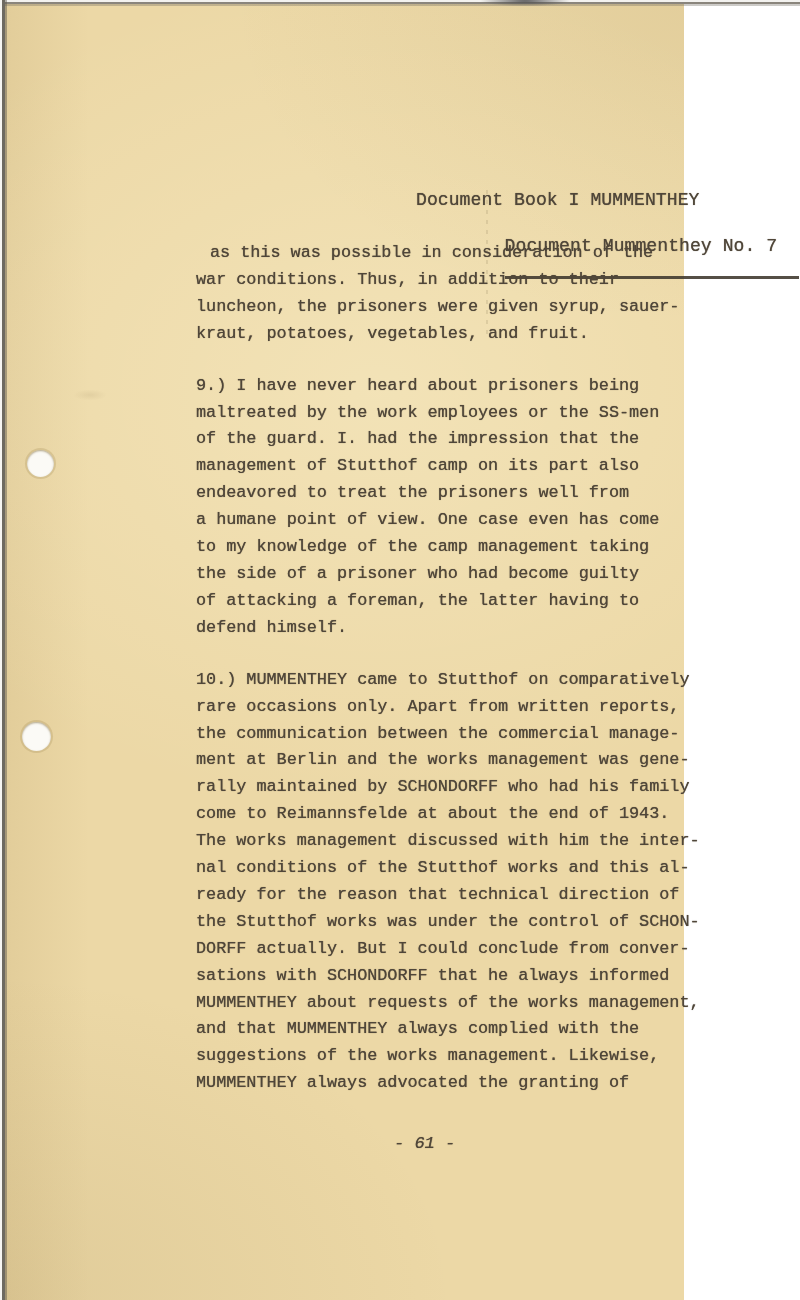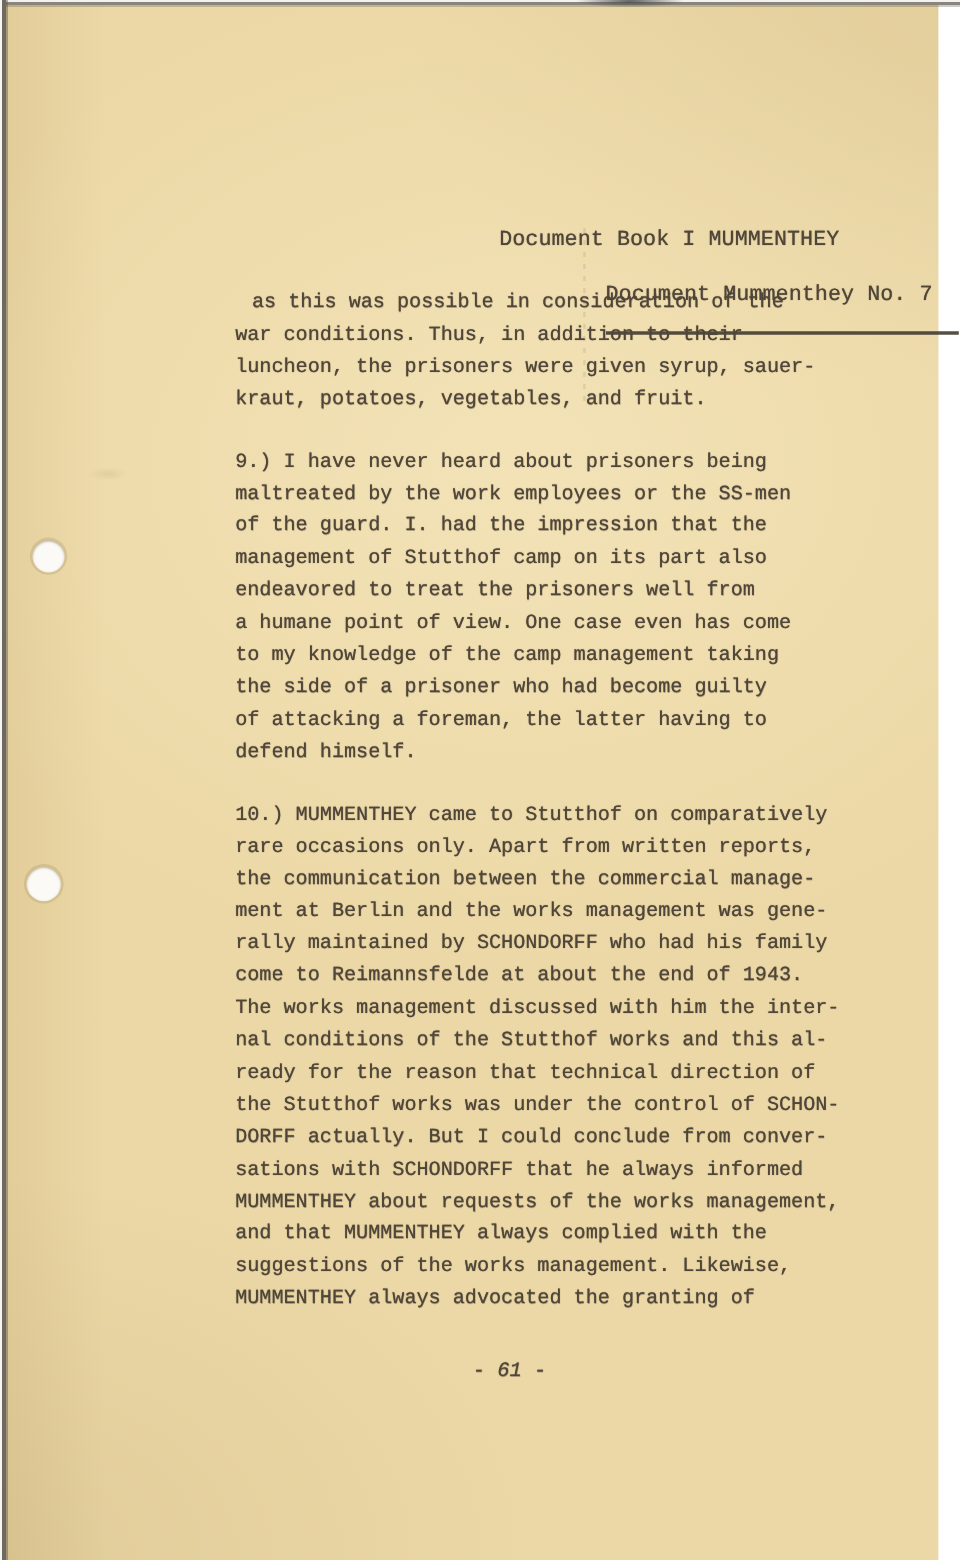--- a/index.html
+++ b/index.html
@@ -7,21 +7,21 @@
     padding: 0;
     width: 800px;
     height: 1300px;
     overflow: hidden;
     font-family: "Liberation Mono", "DejaVu Sans Mono", monospace;
     background: #ffffff;
   }
   .scan {
     position: absolute;
     inset: 0;
-    width: 782px;
+    width: 684px;
     height: 1300px;
     background:
       radial-gradient(ellipse 900px 700px at 55% 30%, rgba(255,246,214,0.35), rgba(0,0,0,0) 60%),
       radial-gradient(ellipse 700px 500px at 0% 100%, rgba(120,95,40,0.10), rgba(0,0,0,0) 65%),
       radial-gradient(ellipse 700px 500px at 100% 0%, rgba(120,95,40,0.08), rgba(0,0,0,0) 65%),
       linear-gradient(90deg, rgba(150,120,60,0.12) 0, rgba(0,0,0,0) 90px),
       var(--paper, #ecd8a6);
   }
   
   .edge-left {

